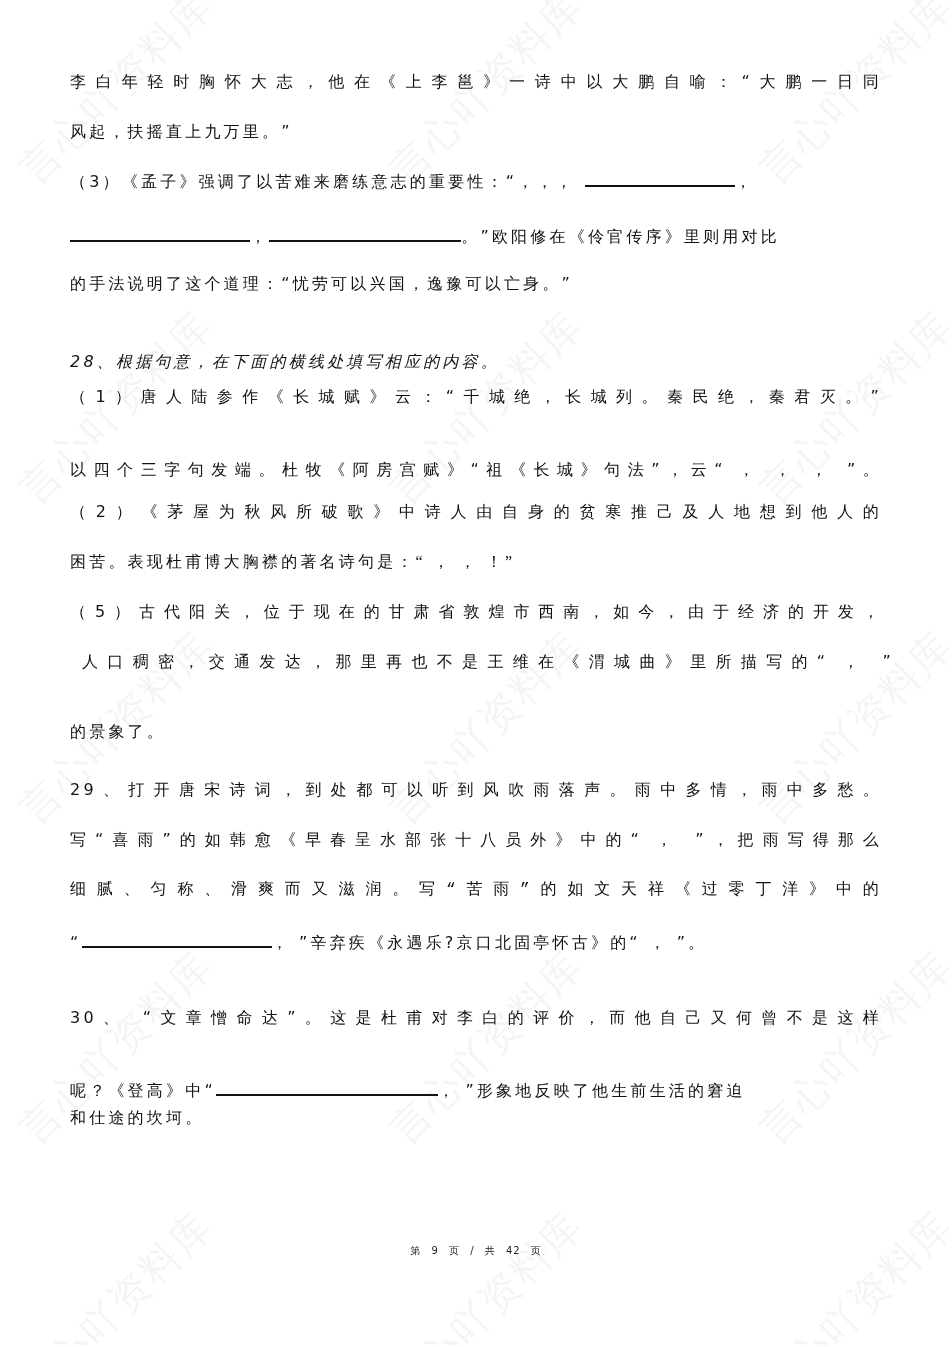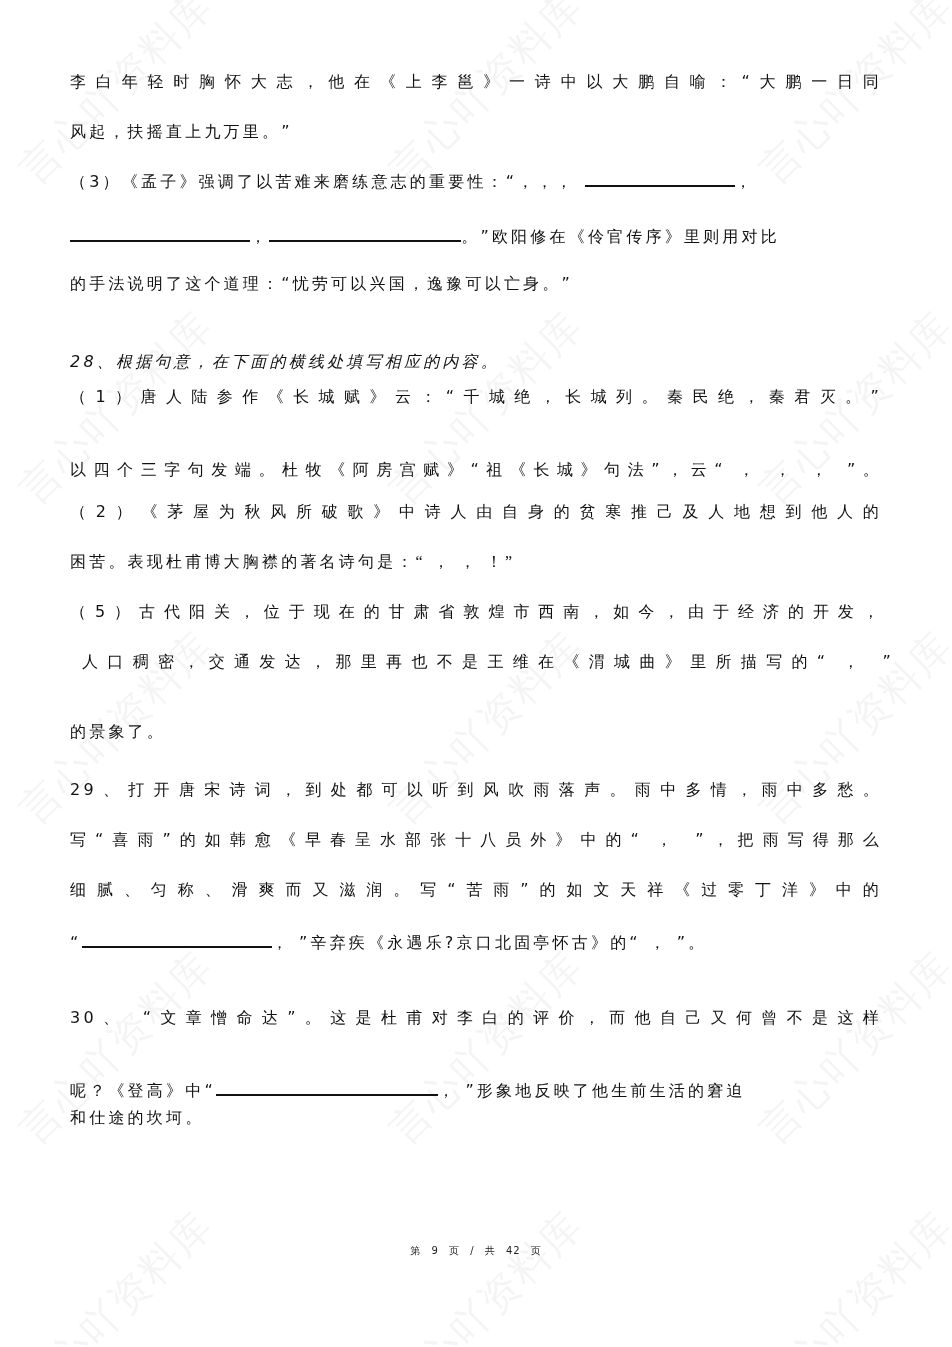--- a/index.html
+++ b/index.html
@@ -107,21 +107,21 @@
   <div class="line justify" style="top:383px;">（1）唐人陆参作《长城赋》云：“千城绝，长城列。秦民绝，秦君灭。”</div>
   <div class="line justify" style="top:448px;margin-top:8px;">以四个三字句发端。杜牧《阿房宫赋》“祖《长城》句法”，云“ ， ， ， ”。</div>
   <div class="line justify" style="top:498px;">（2）《茅屋为秋风所破歌》中诗人由自身的贫寒推己及人地想到他人的</div>
   <div class="line" style="top:548px;font-family:Liberation Serif, serif;">困苦。表现杜甫博大胸襟的著名诗句是：“ ， ， ！”</div>
   <div class="line justify" style="top:598px;">（5）古代阳关，位于现在的甘肃省敦煌市西南，如今，由于经济的开发，</div>
   <div class="line justify" style="top:648px;margin-left:12px;">人口稠密，交通发达，那里再也不是王维在《渭城曲》里所描写的“ ， ”</div>
   <div class="line" style="top:698px;margin-top:20px;">的景象了。</div>
 
   <div class="line justify" style="top:776px;">29、打开唐宋诗词，到处都可以听到风吹雨落声。雨中多情，雨中多愁。</div>
   <div class="line justify" style="top:826px;">写“喜雨”的如韩愈《早春呈水部张十八员外》中的“ ， ”，把雨写得那么</div>
-  <div class="line justify" style="top:876px;">细腻、匀称、滑爽而又滋润。写“苦雨”的如文天祥《过零丁洋》中的</div>
+  <div class="line justify" style="top:876px;font-family:Liberation Mono, monospace;">细腻、匀称、滑爽而又滋润。写“苦雨”的如文天祥《过零丁洋》中的</div>
   <div class="line" style="top:926px;">
     <span>“</span><span class="blank" style="width:190px;"></span><span>，  ”辛弃疾《永遇乐?京口北固亭怀古》的“ ， ”。</span>
   </div>
 
   <div class="line justify" style="top:1004px;">30、 “文章憎命达”。这是杜甫对李白的评价，而他自己又何曾不是这样</div>
   <div class="line" style="top:1054px;margin-top:20px;">
     <span>呢？《登高》中“</span><span class="blank" style="width:222px;"></span><span>，  ”形象地反映了他生前生活的窘迫</span>
   </div>
   <div class="line" style="top:1104px;">和仕途的坎坷。</div>
 </div>

